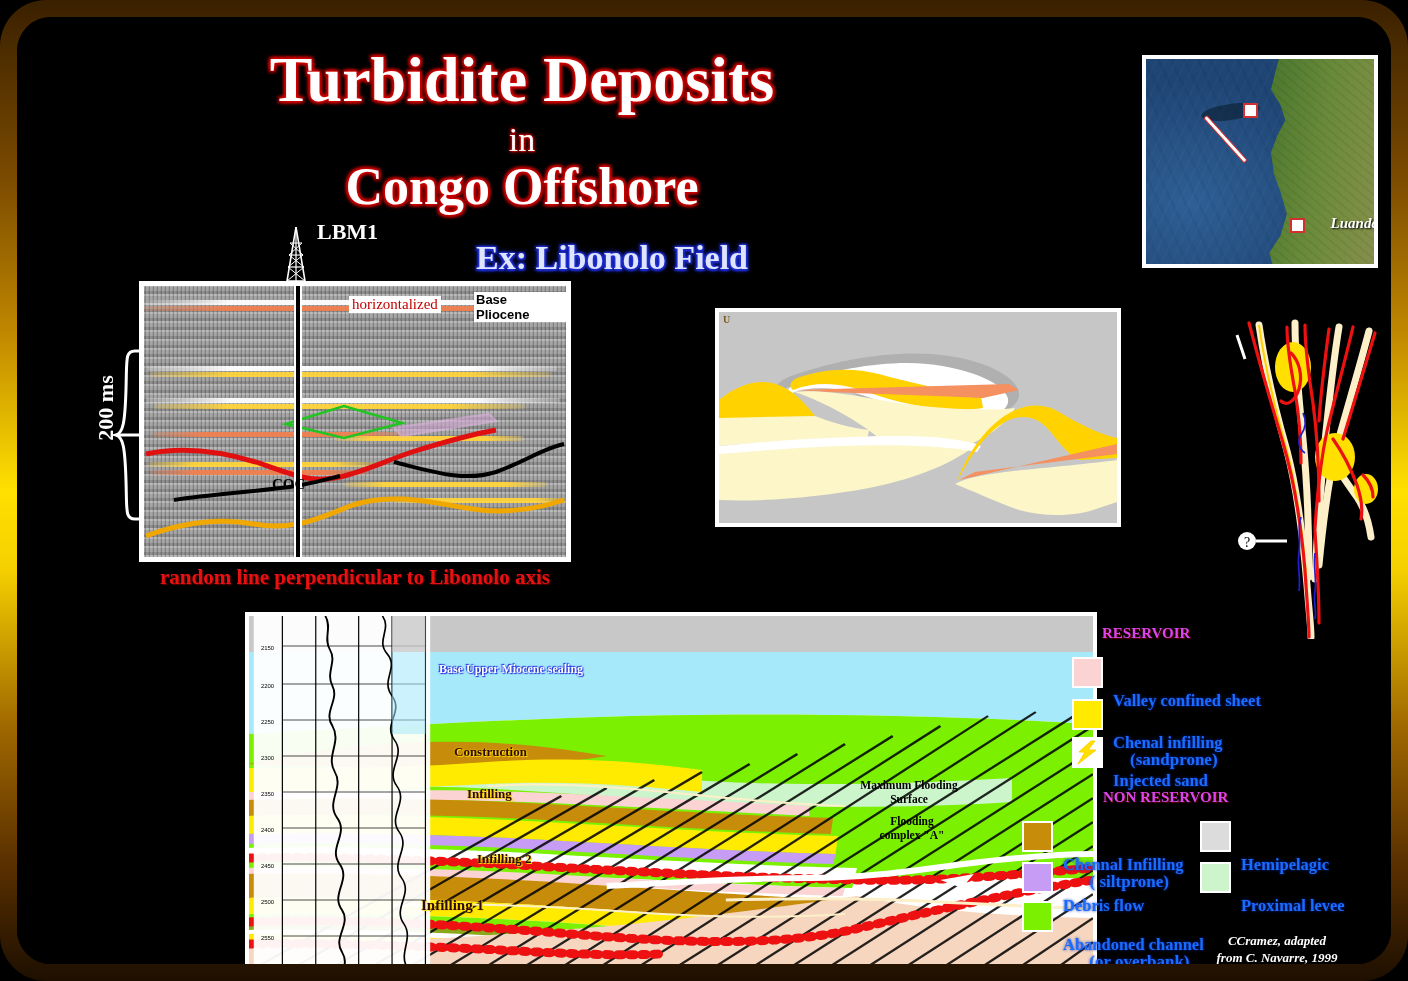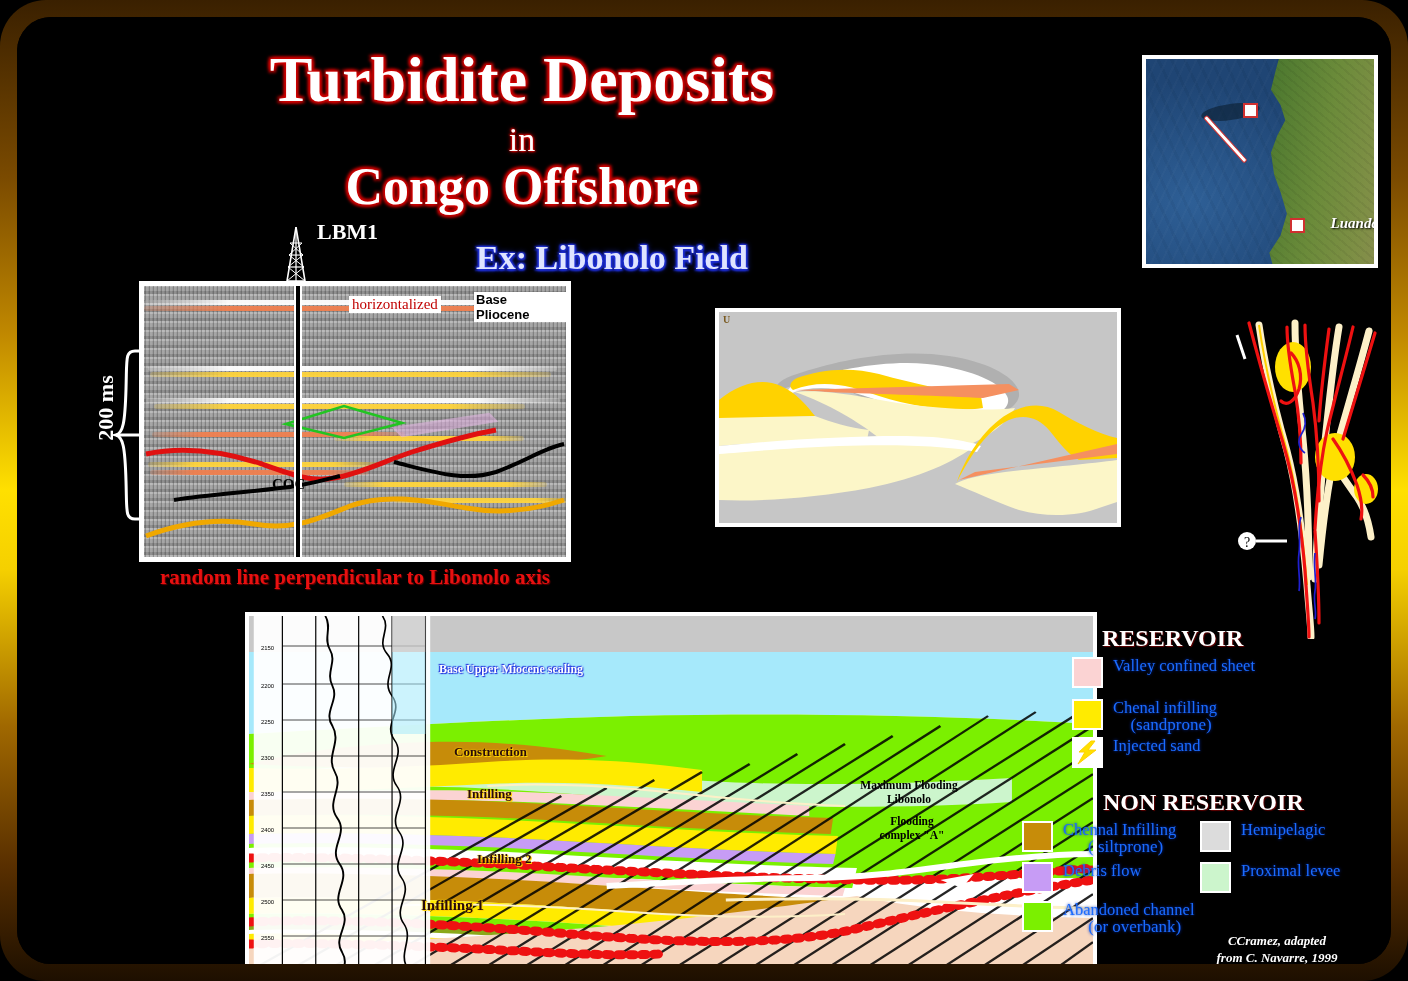--- a/index.html
+++ b/index.html
@@ -90,26 +90,26 @@
 
   
   .xs{position:absolute;left:228px;top:595px;width:852px;height:358px;background:#fff;padding:4px;box-sizing:border-box;}
   .xs-in{position:relative;width:100%;height:100%;overflow:hidden;background:#fff;}
   .xs-lbl{position:absolute;color:#2a0a0a;font-size:13px;font-weight:bold;
      text-shadow:0 0 2px #ffe000,1px 1px 0 #ffd000;}
   .xs-lbl.blue{color:#ffffff;text-shadow:0 0 2px #2030e0,1px 1px 1px #2030e0,-1px -1px 1px #2030e0;font-size:12px;}
   .xs-lbl.blk{color:#000;text-shadow:none;font-size:11.5px;text-align:center;line-height:1.25;}
 
   
-  .lg-head{position:absolute;color:#ffffff;font-size:24px;font-weight:bold;text-shadow:1px 1px 1px #600;}
+  .lg-head{position:absolute;color:#d946ef;font-size:15px;font-weight:bold;text-shadow:1px 1px 1px #600;}
   .lg-item{position:absolute;display:flex;align-items:flex-start;}
   .sw{width:31px;height:31px;background:#fff;padding:2px;box-sizing:border-box;flex:0 0 auto;}
   .sw i{display:block;width:100%;height:100%;}
-  .lg-txt{margin-left:10px;color:#1a6cff;font-size:16.5px;font-weight:normal;line-height:1.05;
-     text-shadow:0 0 3px #0030c0;}
+  .lg-txt{margin-left:10px;color:#1a6cff;font-size:16.5px;font-weight:bold;line-height:1.05;
+     text-shadow:0 0 3px #0030c0;margin-top:35px;}
   .lg-txt .sub{display:block;font-size:17px;padding-left:12px;text-align:center;}
 
   .credit{position:absolute;left:1150px;top:916px;width:220px;text-align:center;color:#fff;font-size:13px;
      font-style:italic;font-weight:bold;line-height:1.3;}
 </style>
 </head>
 <body>
 
 <div id="slide">
 
@@ -386,21 +386,21 @@
           <rect x="120" y="36" width="28" height="82" fill="#a6e9fb" opacity=".55"></rect>
         </svg>
 
         <div class="xs-lbl blue" style="left:190px;top:46px;">Base  Upper Miocene sealing</div>
         <div class="xs-lbl" style="left:205px;top:128px;">Construction</div>
         <div class="xs-lbl" style="left:218px;top:170px;">Infilling</div>
         <div class="xs-lbl" style="left:228px;top:235px;">Infilling 2</div>
         <div class="xs-lbl" style="left:172px;top:281px;font-size:15px;">Infilling 1</div>
         <div class="xs-lbl blk" style="left:600px;top:162px;width:120px;">
           <span>Maximum Flooding</span><br>
-          <span>Libonolo</span>
+          <span>Surface</span>
         </div>
         <div class="xs-lbl blk" style="left:608px;top:198px;width:110px;">
           <span>Flooding</span><br>
           <span>complex "A"</span>
         </div>
       </div>
     </div>
 
     <div class="lg-head" style="left:1085px;top:608px;">RESERVOIR</div>
 

